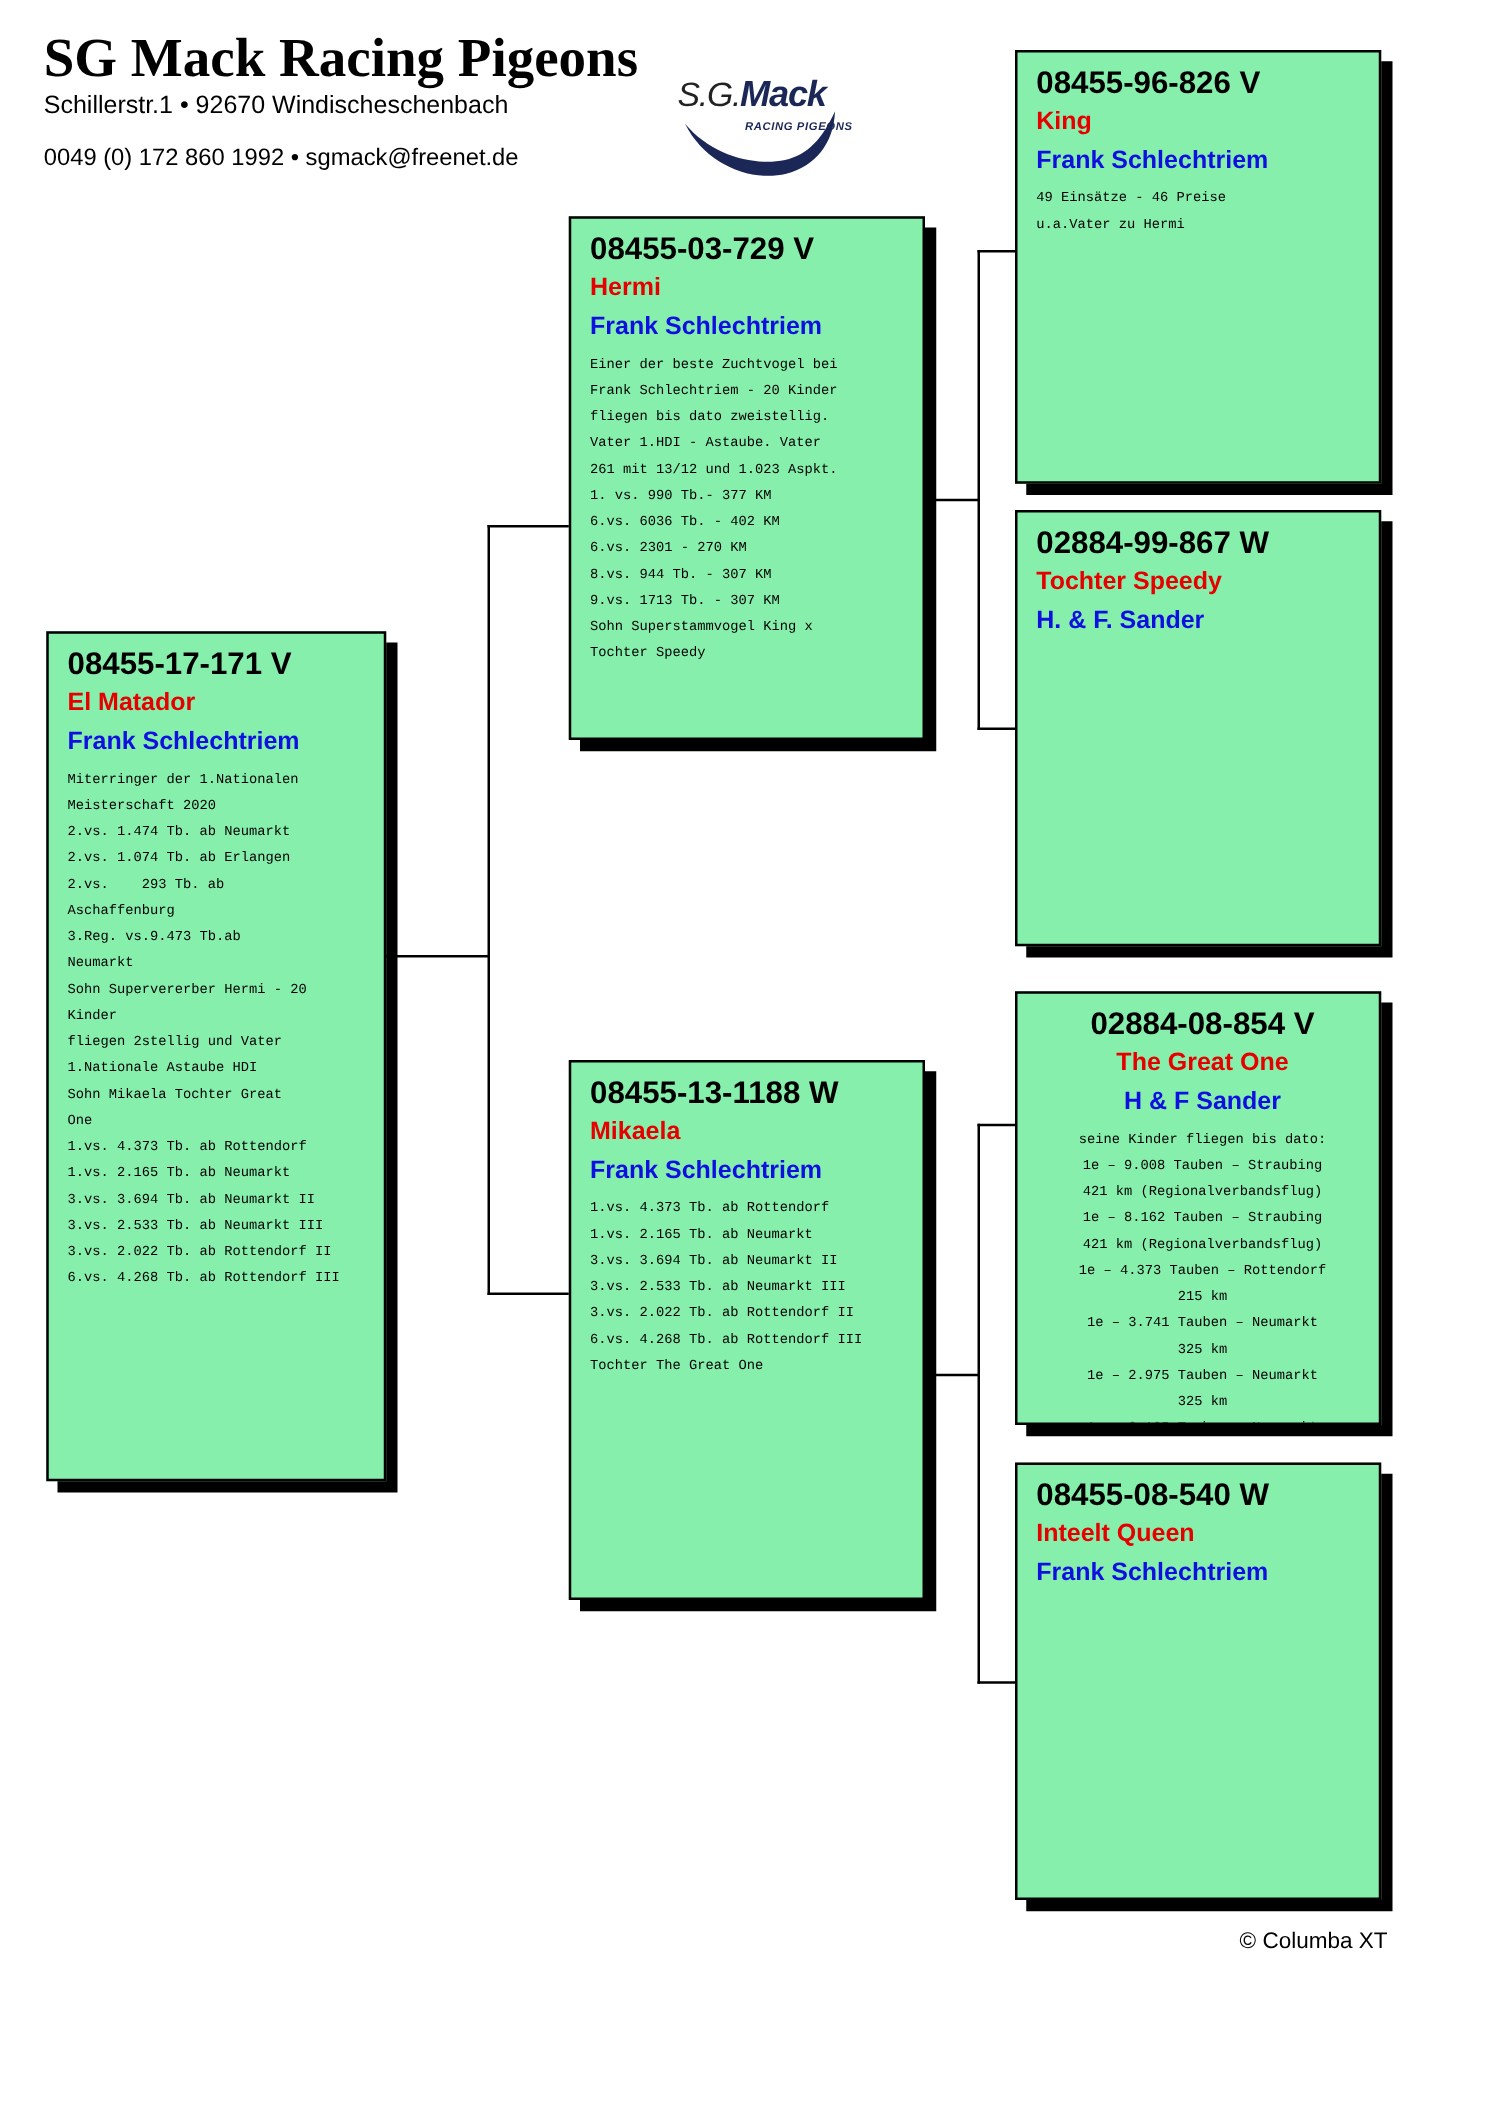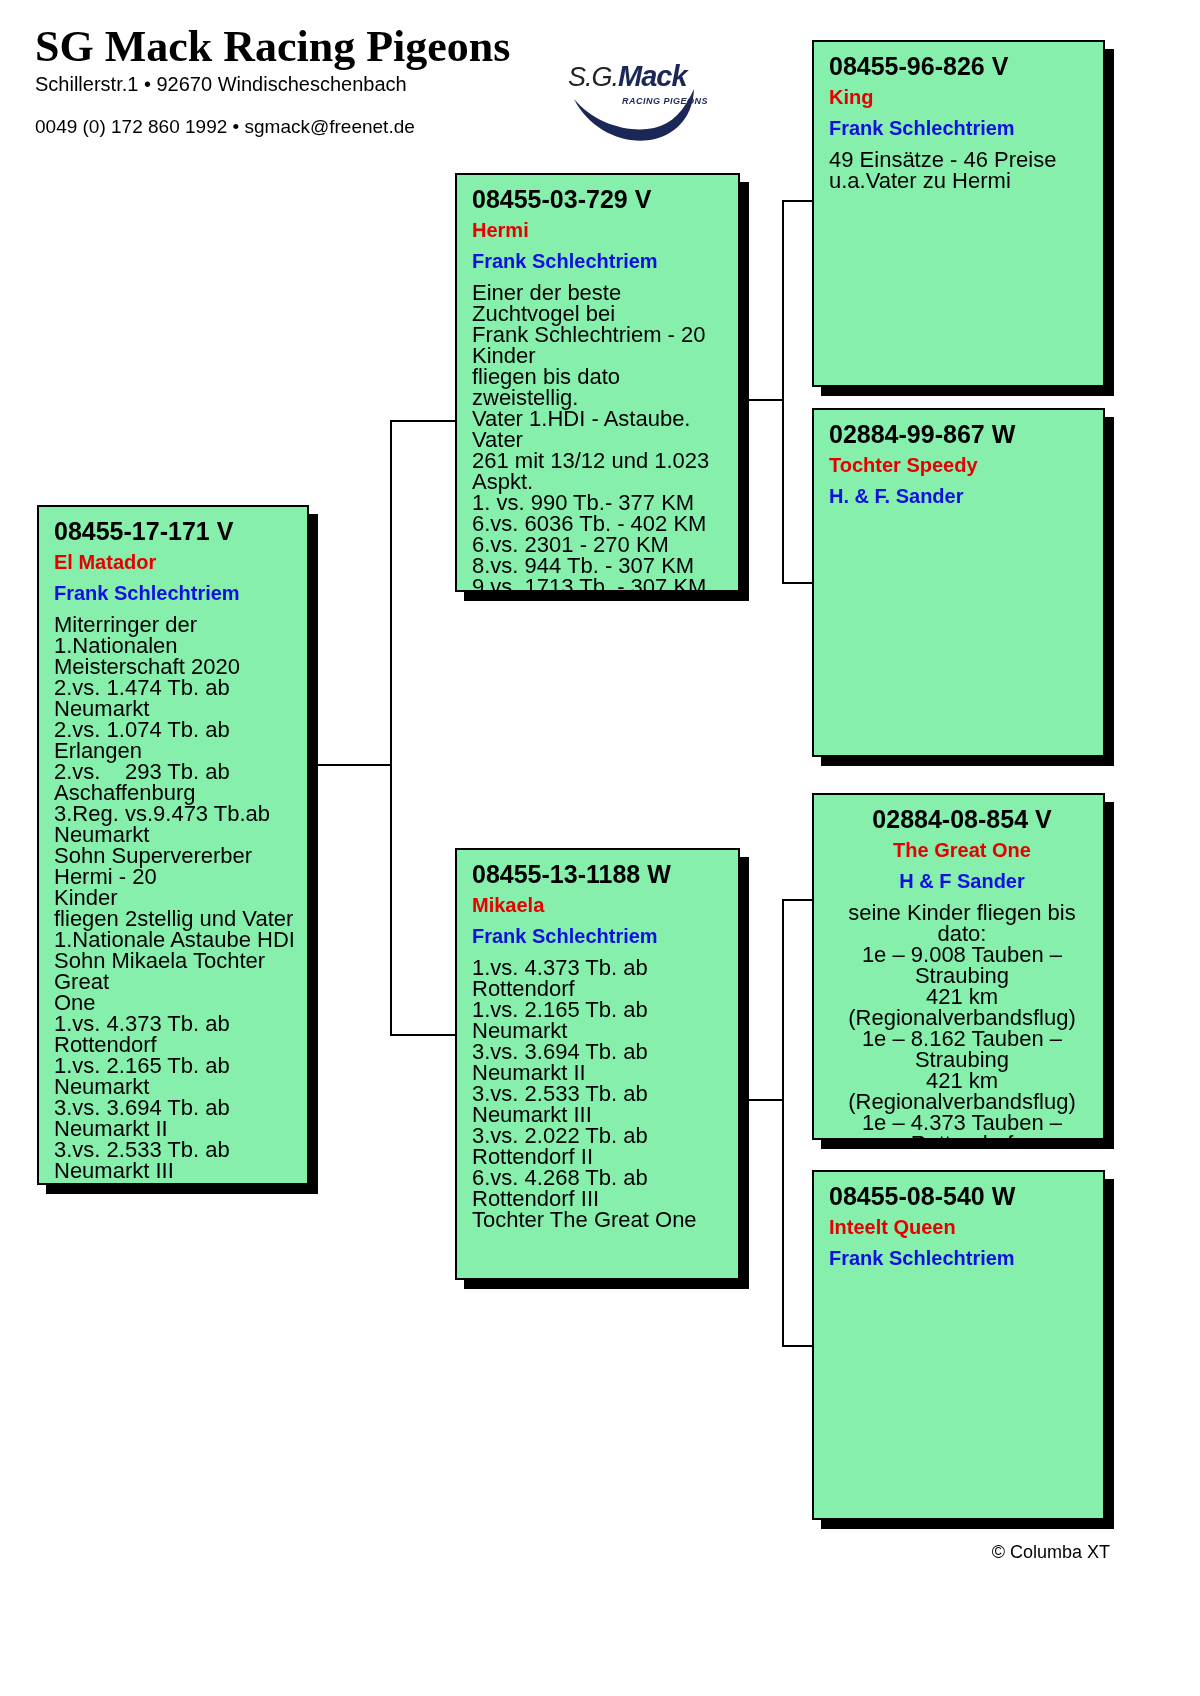--- a/index.html
+++ b/index.html
@@ -12,36 +12,36 @@
     width:1200px;height:1696px;position:relative;
     font-family:"Liberation Sans",sans-serif;color:#000;
     overflow:hidden;
   }
   
   .page-header{position:absolute;left:35px;top:28px;width:520px;}
   .hdr-title{font-family:"Liberation Serif",serif;font-weight:bold;font-size:44px;line-height:38px;}
   .hdr-address{font-size:20px;line-height:30px;margin-top:3px;}
   .hdr-contact{font-size:19px;line-height:24px;margin-top:16px;}
   
-  .logo{position:absolute;left:560px;top:52px;width:150px;height:100px;}
+  .logo{position:absolute;left:534px;top:52px;width:150px;height:100px;}
   .logo-text{position:absolute;left:8px;top:8px;white-space:nowrap;font-style:italic;z-index:2;}
   .logo-sg{font-size:27px;color:#222;letter-spacing:-1px;}
   .logo-mack{font-size:29px;font-weight:bold;color:var(--logo-navy);letter-spacing:-1px;}
   .logo-sub{position:absolute;left:62px;top:44px;font-size:9px;font-weight:bold;font-style:italic;color:var(--logo-navy);letter-spacing:0.5px;z-index:2;}
   .logo-swoosh{position:absolute;left:12px;top:35px;z-index:1;}
   
   .pbox{
     position:absolute;background:#86efac;border:2px solid #000;
     box-shadow:9px 9px 0 0 #000;box-sizing:border-box;
     padding:10px 8px 8px 15px;overflow:hidden;
   }
   .ring{font-size:25px;font-weight:bold;line-height:29px;margin-bottom:4px;}
   .pname{font-size:20px;font-weight:bold;line-height:24px;color:var(--name-red);margin-bottom:7px;}
   .owner{font-size:20px;font-weight:bold;line-height:24px;color:var(--owner-blue);margin-bottom:9px;}
-  .pbody{font-size:22px;line-height:21px;white-space:pre-wrap;}
+  .pbody{font-size:11px;line-height:21px;white-space:pre-wrap;font-family:Liberation Mono, monospace;}
   
   .cline{position:absolute;background:#000;}
   
   .credit{position:absolute;top:1542px;right:90px;font-size:18px;}
 </style>
 </head>
 <body>
 
 <div class="page-header">
   <div class="hdr-title">SG Mack Racing Pigeons</div>

